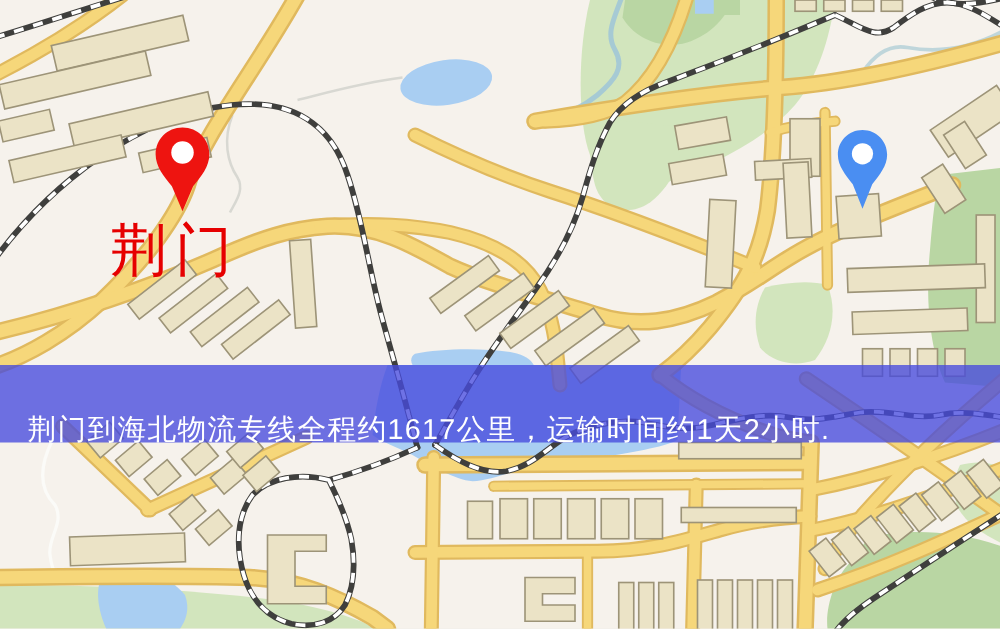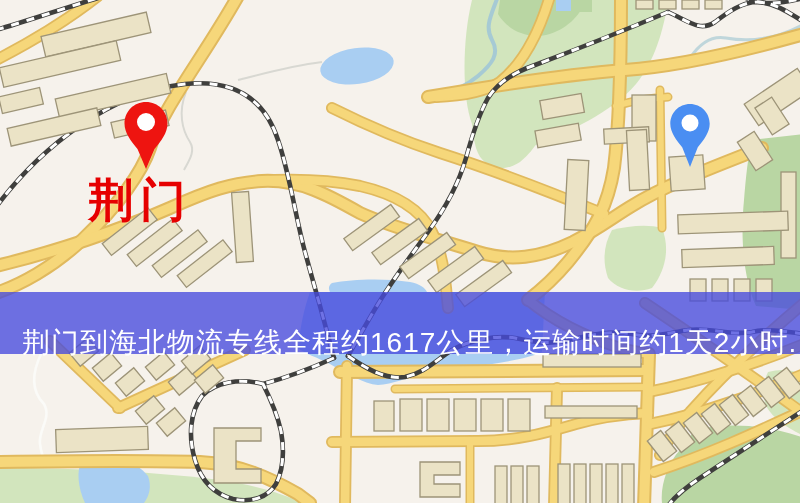--- a/index.html
+++ b/index.html
@@ -14,30 +14,30 @@
   .rf use{fill:none;stroke:var(--road-fill);stroke-width:8.5;stroke-linecap:round;stroke-linejoin:round;}
   .rc use.major{stroke-width:14;} .rf use.major{stroke-width:10;}
   .rc use.minor{stroke-width:9;} .rf use.minor{stroke-width:6;}
   .rb use{fill:none;stroke:var(--rail);stroke-width:4.6;stroke-linecap:round;}
   .rd use{fill:none;stroke:#ffffff;stroke-width:3;stroke-dasharray:8 8;stroke-linecap:butt;}
   .bld rect,.bld path{fill:var(--building);stroke:#9d9478;stroke-width:1.3;}
   .park{fill:var(--park);} .park.dark{fill:#b9d6a3;}
   .water{fill:var(--water);}
   
   .pin{position:absolute;}
-  .place-label{position:absolute;font-weight:bold;white-space:nowrap;
+  .place-label{position:absolute;font-weight:normal;white-space:nowrap;
     text-shadow:0 0 2px rgba(255,255,255,.45);}
   .place-label.origin{left:88px;top:170px;font-size:46px;letter-spacing:6px;color:var(--origin-color);}
   .place-label.dest{left:642px;top:175px;font-size:44px;letter-spacing:4px;color:var(--dest-color);}
   .banner{
     position:absolute;left:0;top:292px;width:800px;height:62px;
     background:var(--banner-bg);
     display:flex;align-items:center;box-sizing:border-box;padding-left:22px;
   }
-  .banner .txt{color:var(--banner-text);font-size:28px;letter-spacing:1px;margin-top:40px;}
+  .banner .txt{color:var(--banner-text);font-size:23px;letter-spacing:1px;margin-top:40px;}
 </style>
 </head>
 <body>
 
 <div class="stage">
 
   <svg class="map" width="800" height="503" viewBox="0 0 800 503">
     <defs>
       <pattern id="hatch" patternUnits="userSpaceOnUse" width="7" height="7" patternTransform="rotate(55)">
         <rect width="7" height="7" fill="#e7debd"></rect>

